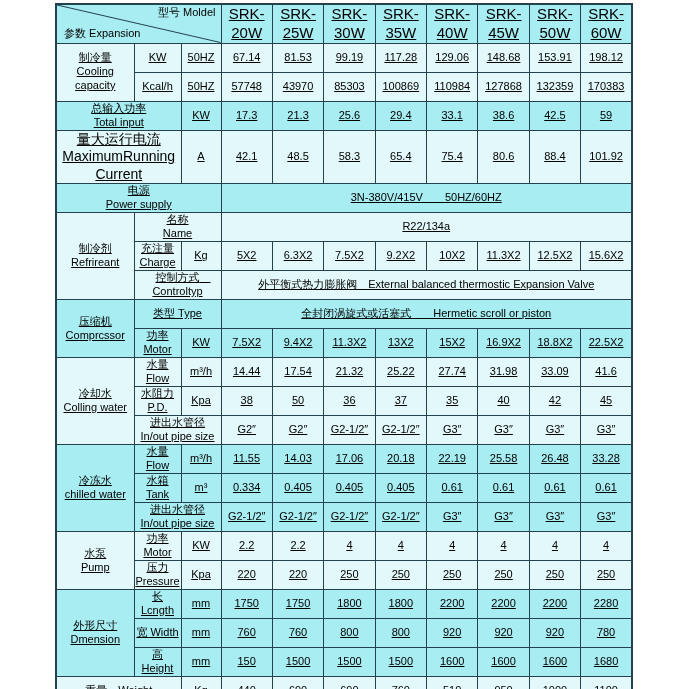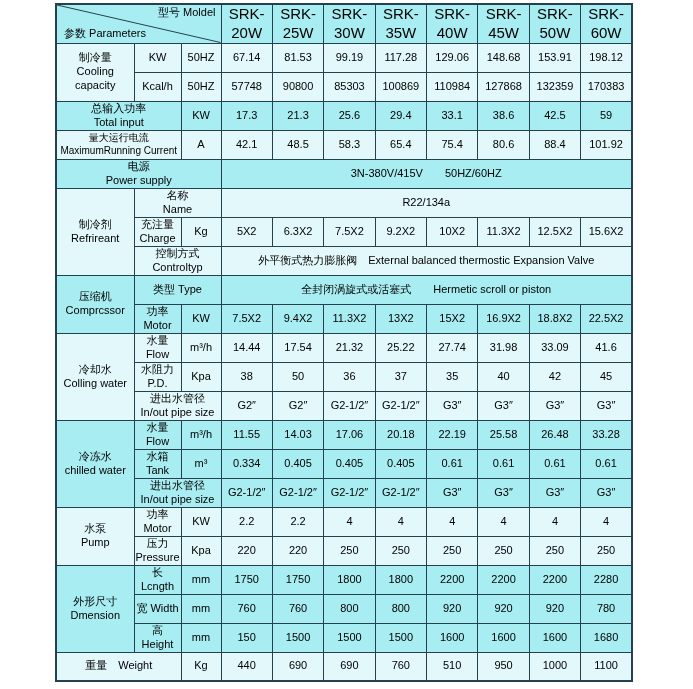--- a/index.html
+++ b/index.html
@@ -1,25 +1,25 @@
 <!DOCTYPE html>
 <html><head>
 <meta charset="utf-8">
 <style>
   html,body{margin:0;padding:0;background:#ffffff;}
   body{width:693px;height:689px;position:relative;font-family:"Liberation Sans",sans-serif;color:#000;}
-  .sheet{position:absolute;left:55px;top:3px;width:578px;height:526px;}
+  .sheet{position:absolute;left:55px;top:3px;width:578px;height:526px;text-decoration:underline;}
   table{border-collapse:collapse;table-layout:fixed;width:100%;height:100%;border:2px solid #24424e;}
   td{border:1px solid #24424e;text-align:center;vertical-align:middle;font-size:11px;line-height:1.25;padding:0 1px;overflow:hidden;}
   tr{height:29px;}
   tr.hr{height:27px;}
   .b td{background:#a8edf2;}
   .p td{background:#e3f8fa;}
   .lbl,.sub{white-space:pre-line;}
-  .xs{font-size:10px;}
+  .xs{font-size:14px;}
   .mh{font-size:15px;}
   .val{font-size:11px;}
   td.diag{position:relative;padding:0;}
   td.diag svg{position:absolute;left:0;top:0;width:100%;height:100%;display:block;}
   .mdl{position:absolute;top:1px;right:5px;font-size:11px;}
   .prm{position:absolute;bottom:2px;left:7px;font-size:11px;}
 </style>
 </head>
 <body>
 
@@ -39,21 +39,21 @@
         <col>
       </colgroup>
 
 <tbody>
         <tr class="b hr">
   <td class="diag" colspan="3">
             <svg viewBox="0 0 10 10" preserveAspectRatio="none">
               <line x1="0" y1="0" x2="10" y2="10" stroke="#24424e" stroke-width="1" vector-effect="non-scaling-stroke"></line>
             </svg>
             <span class="mdl">型号 Moldel</span>
-            <span class="prm">参数  Parameters</span>
+            <span class="prm">参数  Expansion</span>
           </td>
   <td class="mh">SRK-20W</td>
   <td class="mh">SRK-25W</td>
   <td class="mh">SRK-30W</td>
   <td class="mh">SRK-35W</td>
   <td class="mh">SRK-40W</td>
   <td class="mh">SRK-45W</td>
   <td class="mh">SRK-50W</td>
   <td class="mh">SRK-60W</td>
 </tr>
@@ -70,21 +70,21 @@
           <td class="val">129.06</td>
           <td class="val">148.68</td>
           <td class="val">153.91</td>
           <td class="val">198.12</td>
 </tr>
 
 <tr class="p">
   <td class="sub">Kcal/h</td>
   <td class="unit">50HZ</td>
   <td class="val">57748</td>
-          <td class="val">90800</td>
+          <td class="val">43970</td>
           <td class="val">85303</td>
           <td class="val">100869</td>
           <td class="val">110984</td>
           <td class="val">127868</td>
           <td class="val">132359</td>
           <td class="val">170383</td>
 </tr>
 
 <tr class="b">
   <td class="lbl" colspan="2">总输入功率

